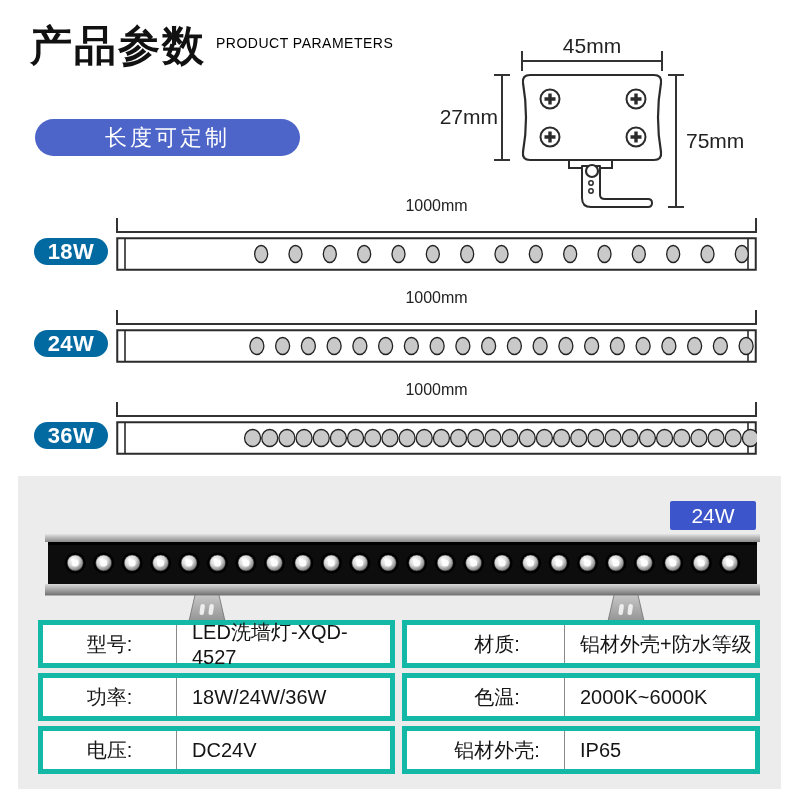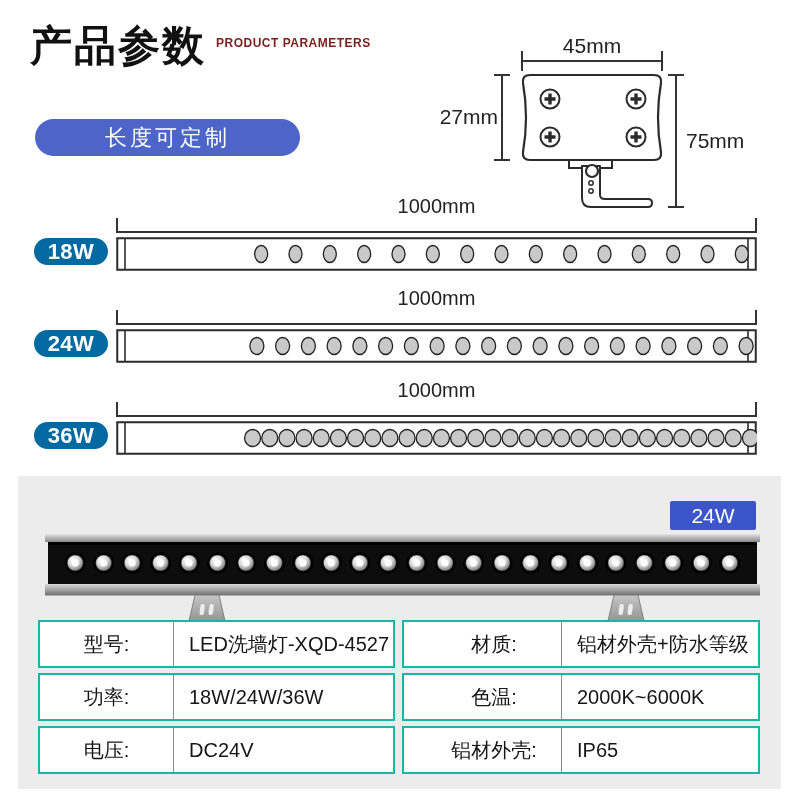--- a/index.html
+++ b/index.html
@@ -3,48 +3,48 @@
 <meta charset="utf-8">
 <style>
   html,body{margin:0;padding:0;}
   body{
     width:800px;height:800px;position:relative;background:#ffffff;
     font-family:"Liberation Sans","DejaVu Sans",sans-serif;color:#1a1a1a;overflow:hidden;
   }
   
   .title-row{position:absolute;left:30px;top:22px;display:flex;align-items:center;gap:10px;}
   .page-title{margin:0;font-size:42px;font-weight:900;letter-spacing:2px;color:#111;line-height:1.15;}
-  .page-subtitle{font-size:12px;font-weight:700;letter-spacing:.5px;color:#7f1d1d;padding-bottom:6px;}
+  .page-subtitle{font-size:14px;font-weight:400;letter-spacing:.5px;color:#000000;padding-bottom:6px;}
   
   .pill{position:absolute;left:35px;top:119px;width:265px;height:37px;border-radius:19px;
     background:#4d64c8;color:#fff;font-size:22px;letter-spacing:3px;
     display:flex;align-items:center;justify-content:center;}
   
   .drawing{position:absolute;left:440px;top:20px;width:350px;height:200px;}
   .drawing text{font-family:"Liberation Sans","DejaVu Sans",sans-serif;font-size:21px;fill:#222;}
   
   .dim{position:absolute;left:116px;width:641px;}
-  .dim-label{text-align:center;font-size:20px;color:#222;height:22px;line-height:22px;letter-spacing:0;}
+  .dim-label{text-align:center;font-size:16px;color:#222;height:22px;line-height:22px;letter-spacing:0;}
   .dim-line{height:13px;margin-top:1px;border-left:2px solid #333;border-right:2px solid #333;border-bottom:2px solid #333;}
   .dim-0{top:195px;} .dim-1{top:287px;} .dim-2{top:379px;}
   .badge{position:absolute;left:34px;width:74px;height:27px;border-radius:17px;background:#0369a1;
     color:#fff;font-size:22px;font-weight:700;display:flex;align-items:center;justify-content:center;letter-spacing:.5px;}
   .badge-0{top:238px;} .badge-1{top:330px;} .badge-2{top:422px;}
   .bar-host{position:absolute;left:116px;width:641px;height:34px;}
   .bar-0{top:237px;} .bar-1{top:329px;} .bar-2{top:421px;}
   
   .panel{position:absolute;left:18px;top:476px;width:763px;height:313px;background:#ececec;}
   .photo-badge{position:absolute;left:652px;top:25px;width:86px;height:29px;background:#3c55cb;border-radius:2px;
     color:#fff;font-size:21px;display:flex;align-items:center;justify-content:center;}
   .photo-host{position:absolute;left:27px;top:57px;width:715px;height:96px;}
   
   .spec-col{position:absolute;top:144px;}
   .spec-left{left:20px;width:357px;}
   .spec-right{left:384px;width:358px;}
-  .spec-row{box-sizing:border-box;height:48px;margin-bottom:5px;background:#fff;border:2px solid #14b8a6;display:flex;}
+  .spec-row{box-sizing:border-box;height:48px;margin-bottom:5px;background:#fff;border:5px solid #14b8a6;display:flex;}
   .cell-label{box-sizing:border-box;width:134px;border-right:1px solid #8a8a8a;display:flex;align-items:center;justify-content:center;
     font-size:20px;color:#151515;}
   .spec-right .cell-label{width:135px;margin-left:23px;}
   .cell-value{flex:1;display:flex;align-items:center;padding-left:15px;font-size:20px;color:#151515;}
 </style>
 </head>
 <body>
 
 <div class="title-row">
   <h1 class="page-title">产品参数</h1>

